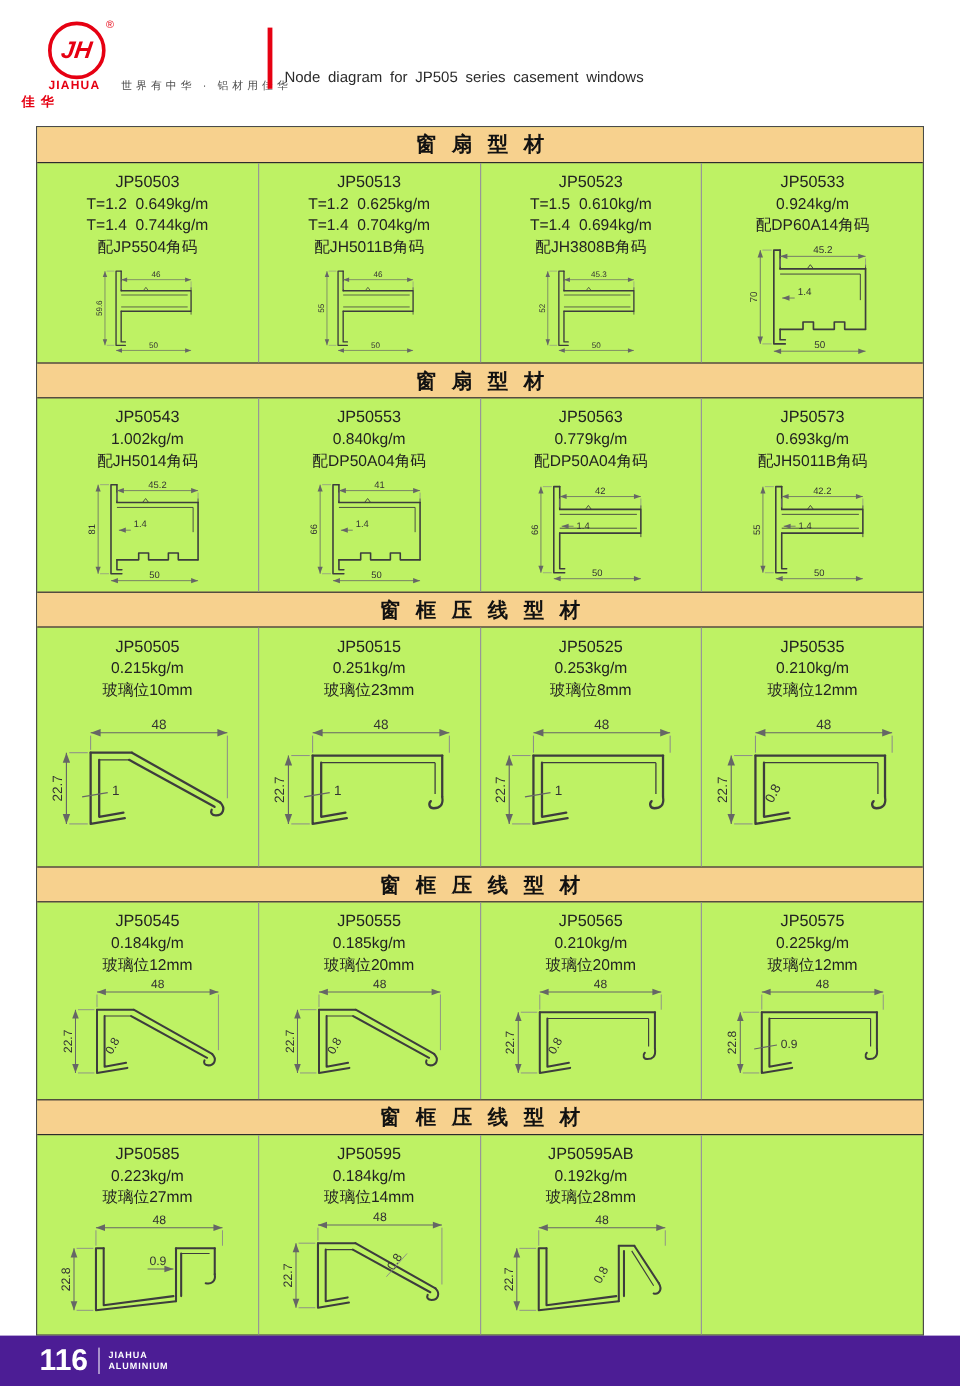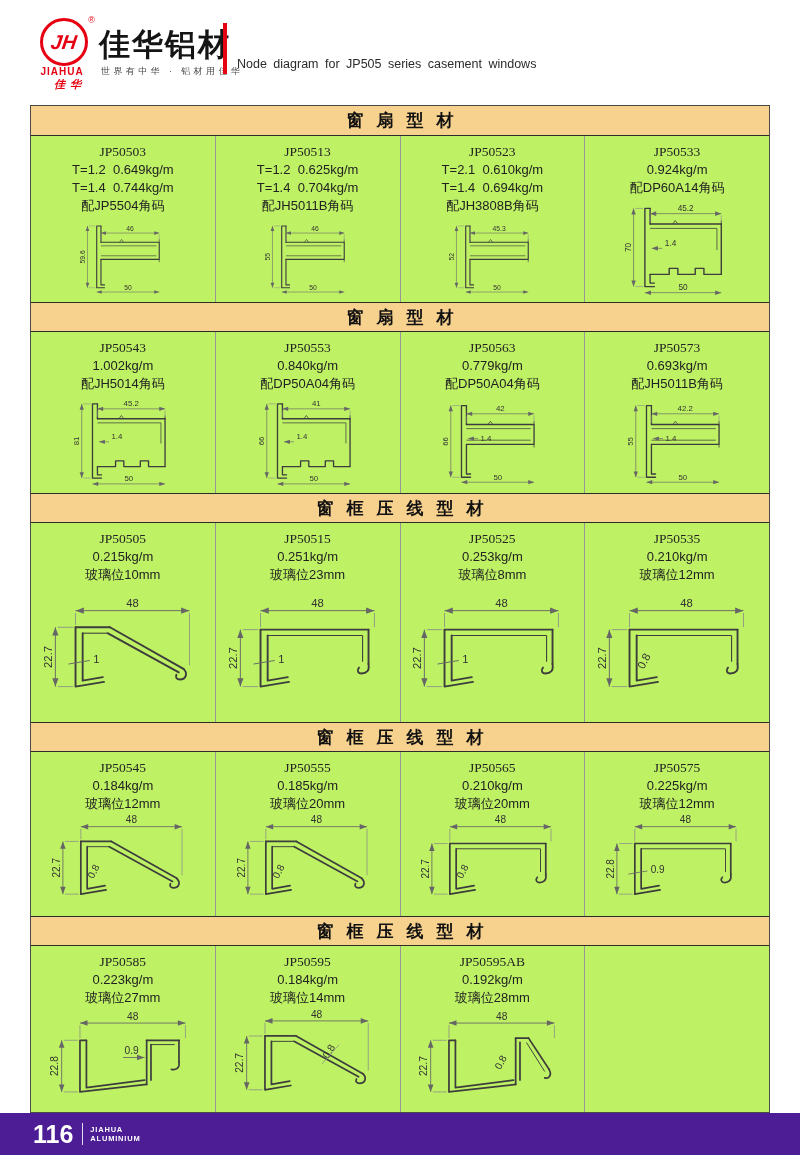--- a/index.html
+++ b/index.html
@@ -6,39 +6,39 @@
   .page{position:relative;width:800px;height:1167px;background:#fff;overflow:hidden;
         font-family:"Liberation Sans","DejaVu Sans",sans-serif;color:#222;}
 
   
   .emblem{position:absolute;left:40px;top:18px;width:42px;height:42px;border:3px solid #e60012;
           border-radius:50%;display:flex;align-items:center;justify-content:center;}
   .emblem .jh{color:#e60012;font-weight:bold;font-style:italic;font-size:20px;transform:skewX(-8deg);}
   .emblem .reg{position:absolute;top:-6px;right:-10px;color:#e60012;font-size:9px;font-style:normal;}
   .logo-en{position:absolute;left:26px;top:66px;width:72px;text-align:center;color:#e60012;
            font-weight:bold;font-size:10px;letter-spacing:1px;}
-  .logo-cn{position:absolute;left:34px;top:77px;width:72px;text-align:center;color:#e60012;
-           font-weight:bold;font-size:11px;letter-spacing:5px;font-style:italic;}
+  .logo-cn{position:absolute;left:18px;top:77px;width:72px;color:#e60012;
+           font-weight:bold;font-size:11px;letter-spacing:5px;}
   .brand{position:absolute;left:99px;top:24px;font-size:31px;font-weight:bold;color:#141414;letter-spacing:2px;}
   .tagline{position:absolute;left:101px;top:65px;font-size:9px;color:#4a4a4a;letter-spacing:3.4px;}
   .hdr-divider{position:absolute;left:223px;top:23px;width:4px;height:51px;background:#e60012;}
   .title{position:absolute;left:236px;top:22px;font-size:27px;font-weight:bold;color:#141414;letter-spacing:1px;}
   .subtitle{position:absolute;left:237px;top:57px;font-size:12.5px;color:#2b2b2b;word-spacing:3px;}
 
   
   .catalog{position:absolute;left:30px;top:105px;width:738px;border:1px solid #4a4a4a;background:#bef264;}
   .band{height:30px;box-sizing:border-box;background:#f7d18e;border-top:1px solid #2c2c2c;border-bottom:1px solid #2c2c2c;
         display:flex;align-items:center;justify-content:center;}
   .section:first-child .band{border-top:none;}
   .band span{font-size:17px;font-weight:bold;color:#111;letter-spacing:13px;text-indent:13px;}
   .row{display:flex;}
   .cell{flex:1 1 0;min-width:0;border-right:1px solid #979797;display:flex;flex-direction:column;
         align-items:center;padding-top:7px;box-sizing:border-box;}
   .cell:last-child{border-right:none;}
-  .code{font-size:13.5px;line-height:18px;color:#222;font-family:Liberation Serif, serif;}
+  .code{font-size:13.5px;line-height:18px;color:#222;}
   .spec{font-size:13px;line-height:18px;color:#222;white-space:pre;}
   .draw{flex:1 1 auto;min-height:0;width:100%;display:flex;align-items:center;justify-content:center;padding:1px 0 5px;}
   .draw svg{height:100%;width:178px;}
   .drawing text{font-size:9.5px;fill:#333;}
 
   
   .footer{position:absolute;left:0;top:1113px;width:800px;height:42px;background:#4c1d95;
           display:flex;align-items:center;}
   .pagenum{margin-left:33px;font-size:25px;font-weight:bold;color:#fff;}
   .fdiv{width:1px;height:22px;background:rgba(255,255,255,.85);margin:0 7px 0 9px;}
@@ -49,21 +49,20 @@
 <body>
 
 <div class="page">
 
   <div class="emblem">
     <span class="jh">JH</span>
     <span class="reg">®</span>
   </div>
   <div class="logo-en">JIAHUA</div>
   <div class="logo-cn">佳华</div>
-  <div class="brand">佳华铝材</div>
   <div class="tagline">世界有中华 · 铝材用佳华</div>
   <div class="hdr-divider"></div>
   <div class="subtitle">Node diagram for JP505 series casement windows</div>
 
   <div class="catalog" id="catalog">
       <div class="section">
         <div class="band">
           <span>窗扇型材</span>
         </div>
         <div class="row" style="height: 166px;">
@@ -132,21 +131,21 @@
                 <text x="22" y="57.5" text-anchor="middle" transform="rotate(-90 22 57.5)">55</text>
                 <line x1="38" y1="107" x2="126" y2="107" stroke="#666" stroke-width="0.8"></line>
                 <path d="M38,107 l7,-2.6 l0,5.2 Z" fill="#666"></path>
                 <path d="M126,107 l-7,-2.6 l0,5.2 Z" fill="#666"></path>
                 <text x="82" y="104" text-anchor="middle">50</text>
               </svg>
             </div>
           </div>
           <div class="cell">
             <div class="code">JP50523</div>
-            <div class="spec">T=2.1  0.610kg/m</div>
+            <div class="spec">T=1.5  0.610kg/m</div>
             <div class="spec">T=1.4  0.694kg/m</div>
             <div class="spec">配JH3808B角码</div>
             <div class="draw">
               <svg viewBox="0 0 150 114" class="drawing">
                 <path d="M44,14 L38,14 L38,101 L49,101" stroke="#3d3d3d" stroke-width="1.6" fill="none" stroke-linejoin="round" stroke-linecap="round"></path>
                 <path d="M44,14 L44,37" stroke="#3d3d3d" stroke-width="1.6" fill="none" stroke-linejoin="round" stroke-linecap="round"></path>
                 <path d="M44,61 L44,97 L49,97" stroke="#3d3d3d" stroke-width="1.6" fill="none" stroke-linejoin="round" stroke-linecap="round"></path>
                 <path d="M44,37 H126 V61 H44" stroke="#3d3d3d" stroke-width="1.6" fill="none" stroke-linejoin="round" stroke-linecap="round"></path>
                 <path d="M44,42 H122" stroke="#3d3d3d" stroke-width="0.9" fill="none"></path>
                 <path d="M44,56 H122" stroke="#3d3d3d" stroke-width="0.9" fill="none"></path>

